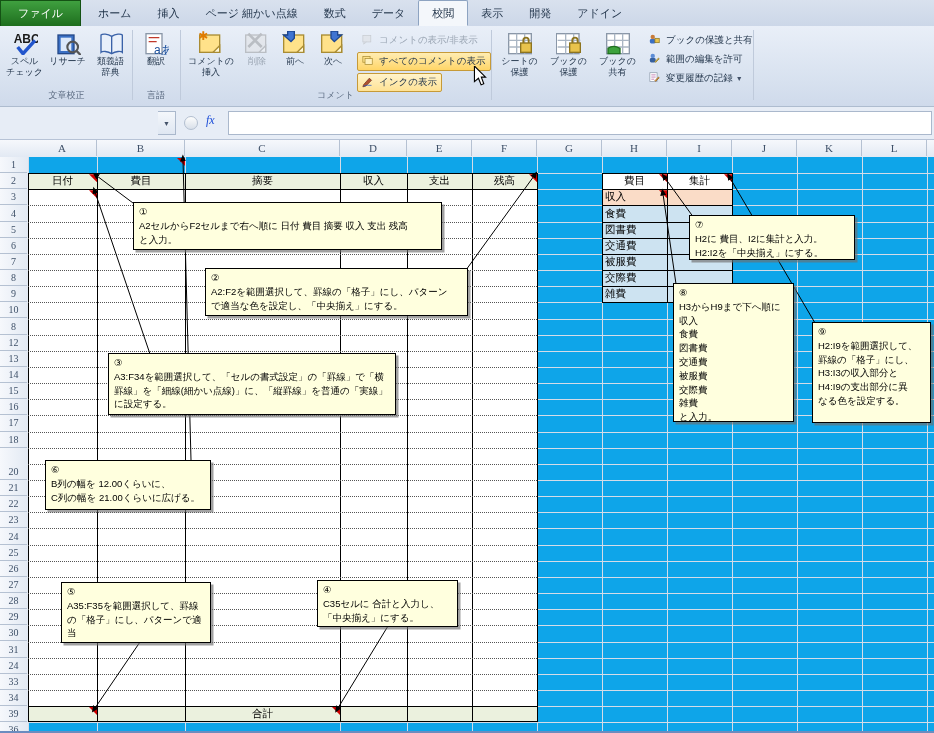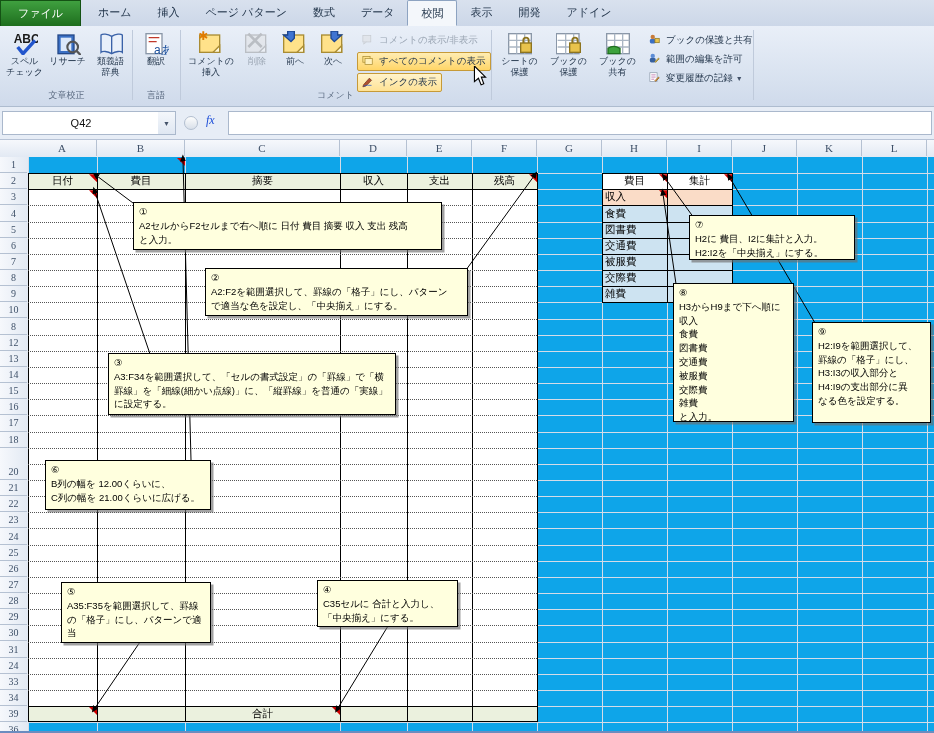--- a/index.html
+++ b/index.html
@@ -1,20 +1,20 @@
 <!DOCTYPE html>
 <html><head>
 <meta charset="utf-8">
 <style>
   html,body{margin:0;padding:0;}
   body{font-family:"Liberation Sans","DejaVu Sans",sans-serif;background:#fff;}
   #app{position:relative;width:934px;height:733px;overflow:hidden;background:#fff;}
 
   
-  #tabstrip{position:absolute;left:0;top:0;width:934px;height:26px;background:linear-gradient(#d9e1ee,#ccd7e8);border-bottom:1px solid #b4c2d6;display:flex;align-items:flex-start;}
+  #tabstrip{position:absolute;left:0;top:0;width:934px;height:26px;background:linear-gradient(#d9e1ee,#ccd7e8);border-bottom:1px solid #b4c2d6;display:flex;align-items:center;}
   .tab{font-size:11px;color:#1f3248;padding:5px 13px 4px 13px;cursor:default;white-space:nowrap;}
   .tab.file{background:linear-gradient(#3fa03f,#1e6e1e);color:#fff;padding:5px 17px 5px 17px;margin-right:4px;border:1px solid #145214;border-bottom:none;}
   .tab.active{background:#f4f7fb;border:1px solid #8da3c1;border-bottom:1px solid #f4f7fb;border-radius:2px 2px 0 0;}
   #ribbon{position:absolute;left:0;top:26px;width:934px;height:80px;background:linear-gradient(#e9eff8,#d7e1ef 70%,#cfdaeb);border-bottom:1px solid #aebccf;}
   .rgroup{position:absolute;top:0;height:78px;}
   .rgroup .gsep{position:absolute;right:0;top:4px;bottom:4px;width:1px;background:#bfcadb;}
   .glabel{position:absolute;left:0;right:2px;bottom:2px;text-align:center;font-size:9px;color:#5a6a80;}
   .bigbtn{position:absolute;top:2px;width:48px;height:62px;text-align:center;border-radius:3px;}
   .bigbtn .bicon{height:26px;margin-top:2px;display:flex;align-items:center;justify-content:center;}
   .bigbtn .blabel{font-size:9px;line-height:10.5px;color:#1f3248;white-space:pre-line;}
@@ -57,21 +57,21 @@
   #cursor{position:absolute;left:472px;top:66px;pointer-events:none;}
 </style>
 </head>
 <body>
 
 <div id="app">
   <div id="tabstrip">
       <div class="tab file">ファイル</div>
       <div class="tab">ホーム</div>
       <div class="tab">挿入</div>
-      <div class="tab">ページ パターン</div>
+      <div class="tab">ページ 細かい点線</div>
       <div class="tab">数式</div>
       <div class="tab">データ</div>
       <div class="tab active">校閲</div>
       <div class="tab">表示</div>
       <div class="tab">開発</div>
       <div class="tab">アドイン</div>
     </div>
   <div id="ribbon">
       <div class="rgroup" style="left: 2px; width: 131px;">
         <div class="gsep"></div>
@@ -248,21 +248,20 @@
               <path d="M3,4 H9 M3,7 H9 M3,10 H7" stroke="#b05a9e"></path>
               <path d="M8,12 L13,7 L14,8 L9,13 Z" fill="#e8a33c" stroke="#8d5a1f"></path>
             </svg></span>
           <span>変更履歴の記録</span>
           <span class="dropmark">▼</span>
         </div>
       </div>
     </div>
 
   <div id="fbar">
-    <div id="namebox">Q42</div>
     <div id="namedrop">▼</div>
     <div id="fxcirc"></div>
     <div id="fxlab">fx</div>
     <div id="finput"></div>
   </div>
 
   <div id="selall"></div>
   <div id="colhdr">
       <div class="colcell" style="left: 28px; width: 68px;">A</div>
       <div class="colcell" style="left: 97px; width: 87px;">B</div>

